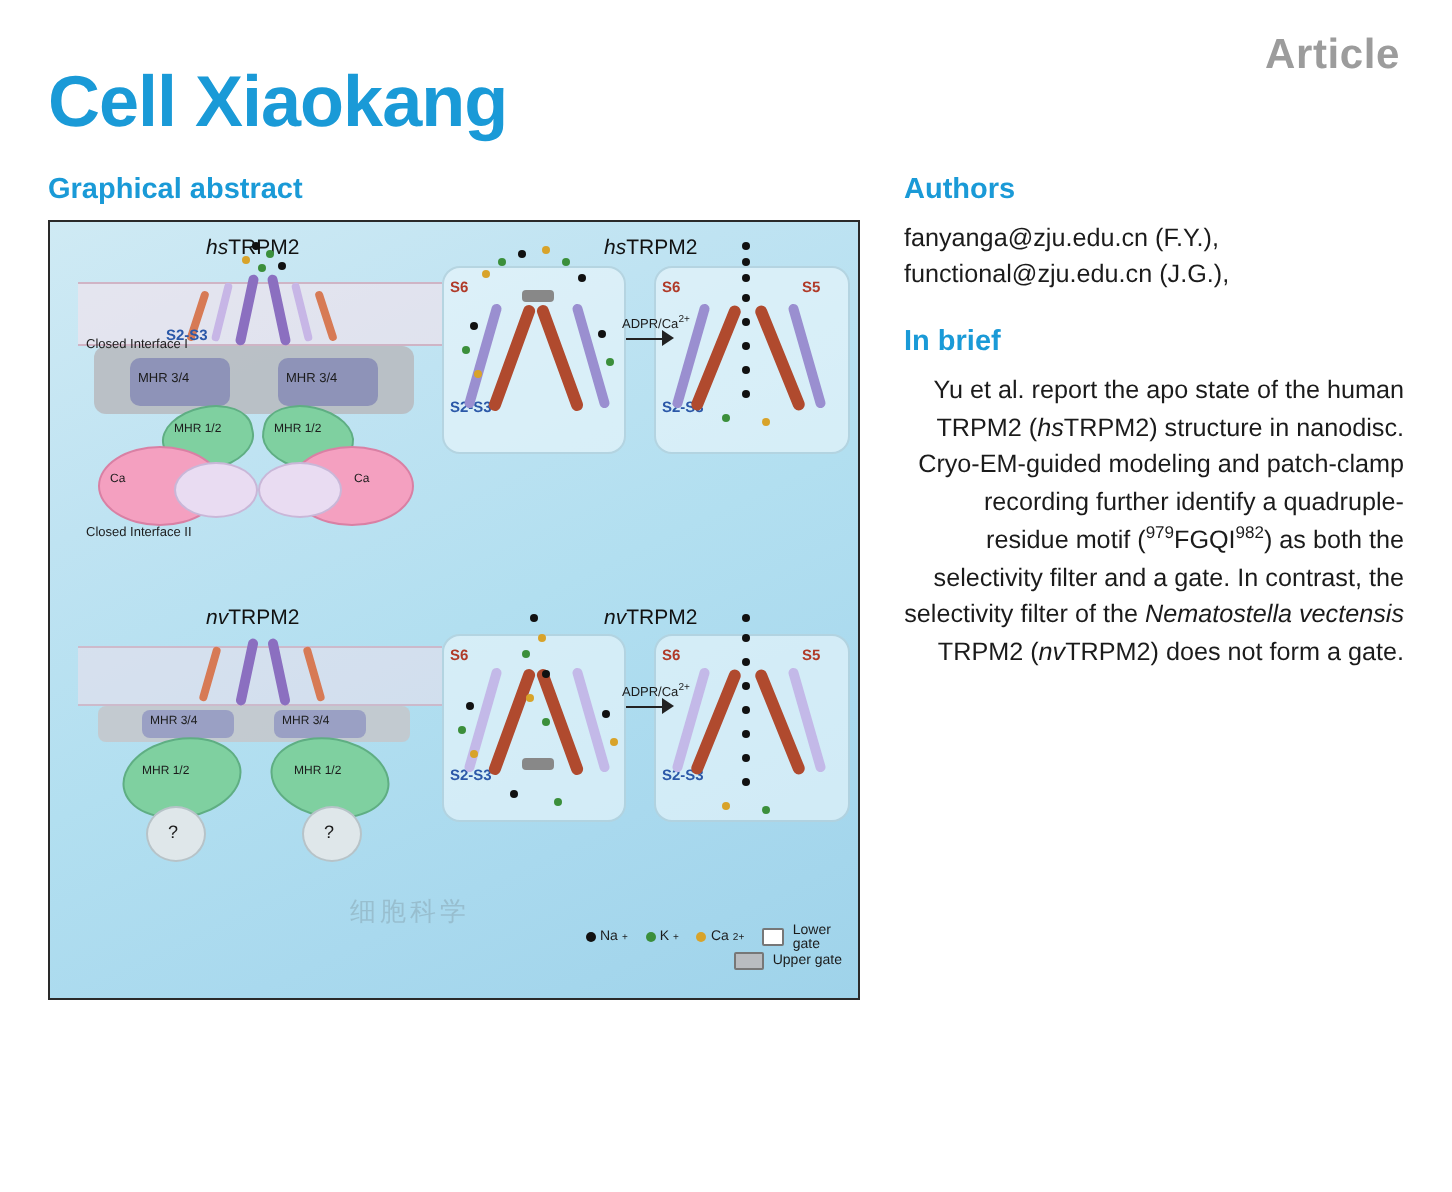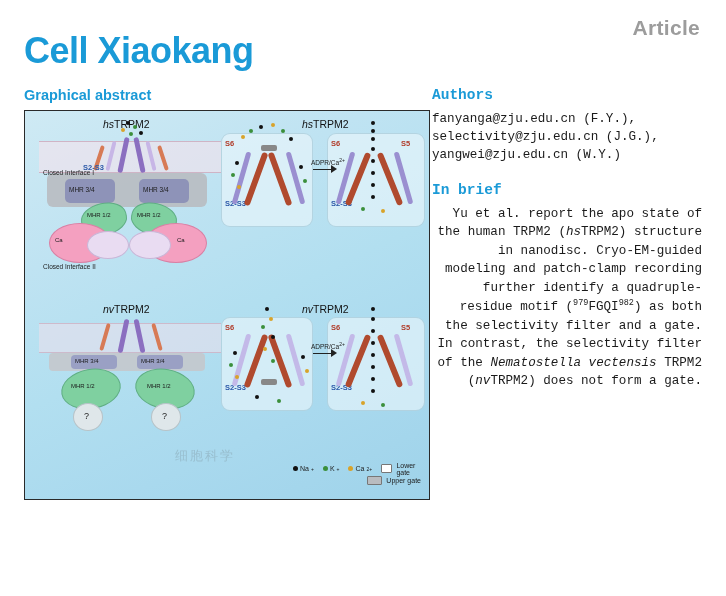--- a/index.html
+++ b/index.html
@@ -49,22 +49,21 @@
   .content {
     display: flex;
     margin-top: 17px;
   }
   .left-col {
     width: 406px;
     flex: 0 0 406px;
   }
   .right-col {
     flex: 1 1 auto;
-    padding-left: 2px;
-    font-family: Liberation Mono, monospace;
+    padding-left: 22px;
   }
   .section-head {
     color: #1a9ad7;
     font-size: 14.5px;
     font-weight: bold;
     margin: 0 0 7px 0;
   }
   .right-col .section-head {
     margin-top: 0;
   }
@@ -363,22 +362,21 @@
 
       </div>
     </div>
 
     <div class="right-col">
 
       <div class="section-head">Authors</div>
 
       <div class="corr-text">
         <div>fanyanga@zju.edu.cn (F.Y.),</div>
-        <div>selectivity@zju.edu.cn (J.G.),</div>
-        <div>yangwei@zju.edu.cn (W.Y.)</div>
+        <div>functional@zju.edu.cn (J.G.),</div>
       </div>
 
       <div class="section-head spaced">In brief</div>
       <div class="brief-text"><span>Yu et al. report the apo state of the human TRPM2 (</span><span class="ital">hs</span><span>TRPM2) structure in nanodisc. Cryo-EM-guided modeling and patch-clamp recording further identify a quadruple-residue motif (</span><sup>979</sup><span>FGQI</span><sup>982</sup><span>) as both the selectivity filter and a gate. In contrast, the selectivity filter of the </span><span class="ital">Nematostella vectensis</span><span> TRPM2 (</span><span class="ital">nv</span><span>TRPM2) does not form a gate.</span></div>
 
     </div>
   </div>
 </div>
 
 </body></html>

